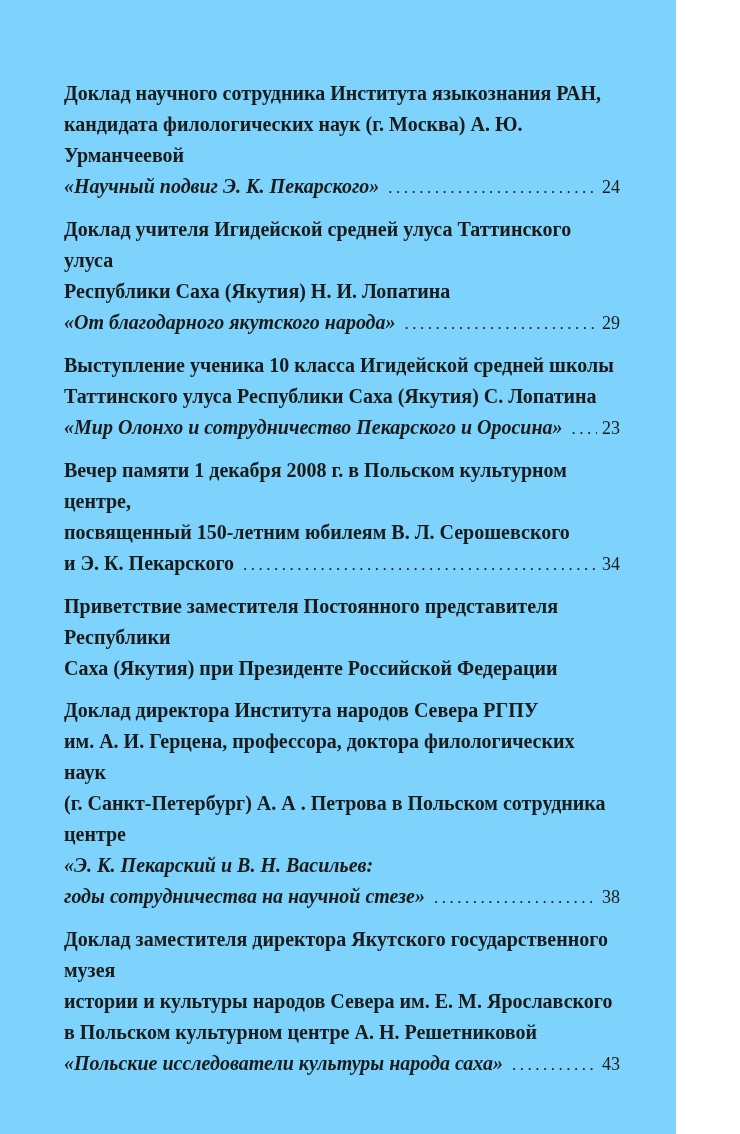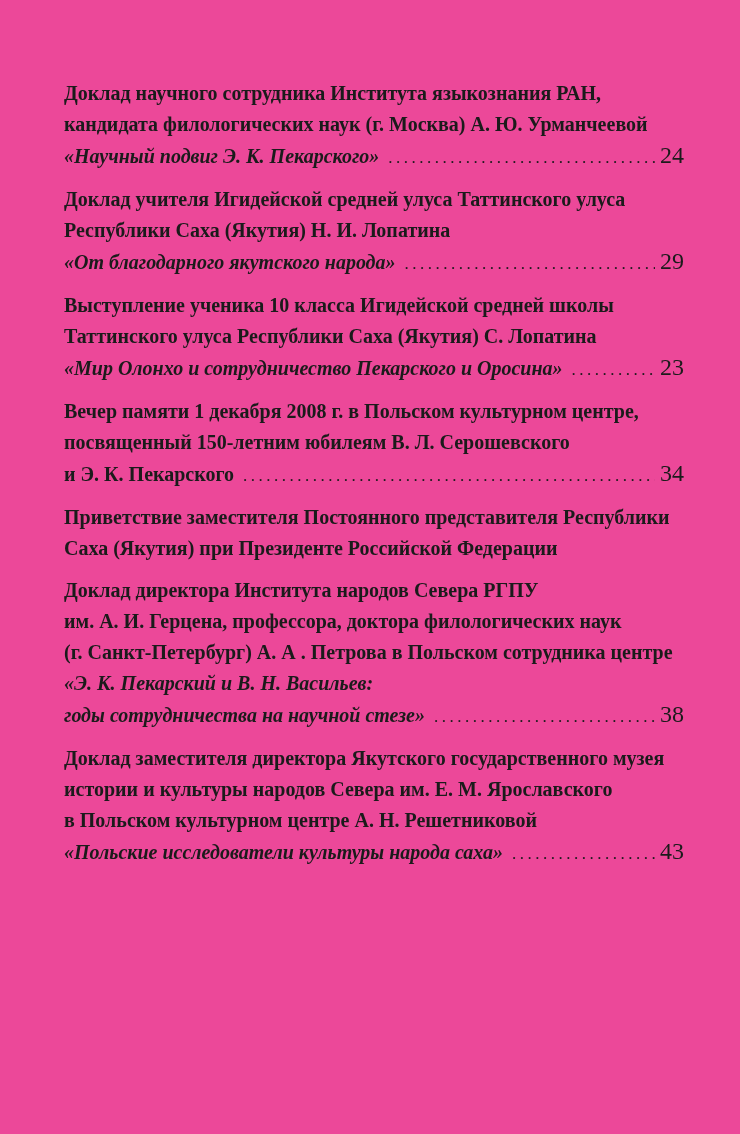--- a/index.html
+++ b/index.html
@@ -1,23 +1,23 @@
 <!DOCTYPE html>
 <html><head>
 <meta charset="utf-8">
 <style>
   * { margin: 0; padding: 0; box-sizing: border-box; }
   html, body {
     background: #ffffff;
   }
   .page {
     position: relative;
-    width: 740px;
+    width: 676px;
     height: 1134px;
-    background: #ec4899;
+    background: #7dd3fc;
     font-family: "Liberation Serif", serif;
     color: #1b1b1b;
     overflow: hidden;
   }
   .toc {
     position: absolute;
     left: 64px;
     right: 56px;
     top: 78px;
   }
@@ -59,21 +59,21 @@
     font-weight: 400;
     font-style: normal;
     font-size: 17px;
     letter-spacing: 3.5px;
     color: #1b1b1b;
   }
   .pagenum {
     flex: 0 0 auto;
     font-weight: 400;
     font-style: normal;
-    font-size: 24px;
+    font-size: 18px;
   }
 </style>
 </head>
 <body>
 
 <div class="page">
   <div class="toc" id="toc">
       <div class="entry">
         <div class="line bold"><span class="text">Доклад научного сотрудника Института языкознания РАН,</span></div>
         <div class="line bold"><span class="text">кандидата филологических наук (г. Москва) А. Ю. Урманчеевой</span></div>

